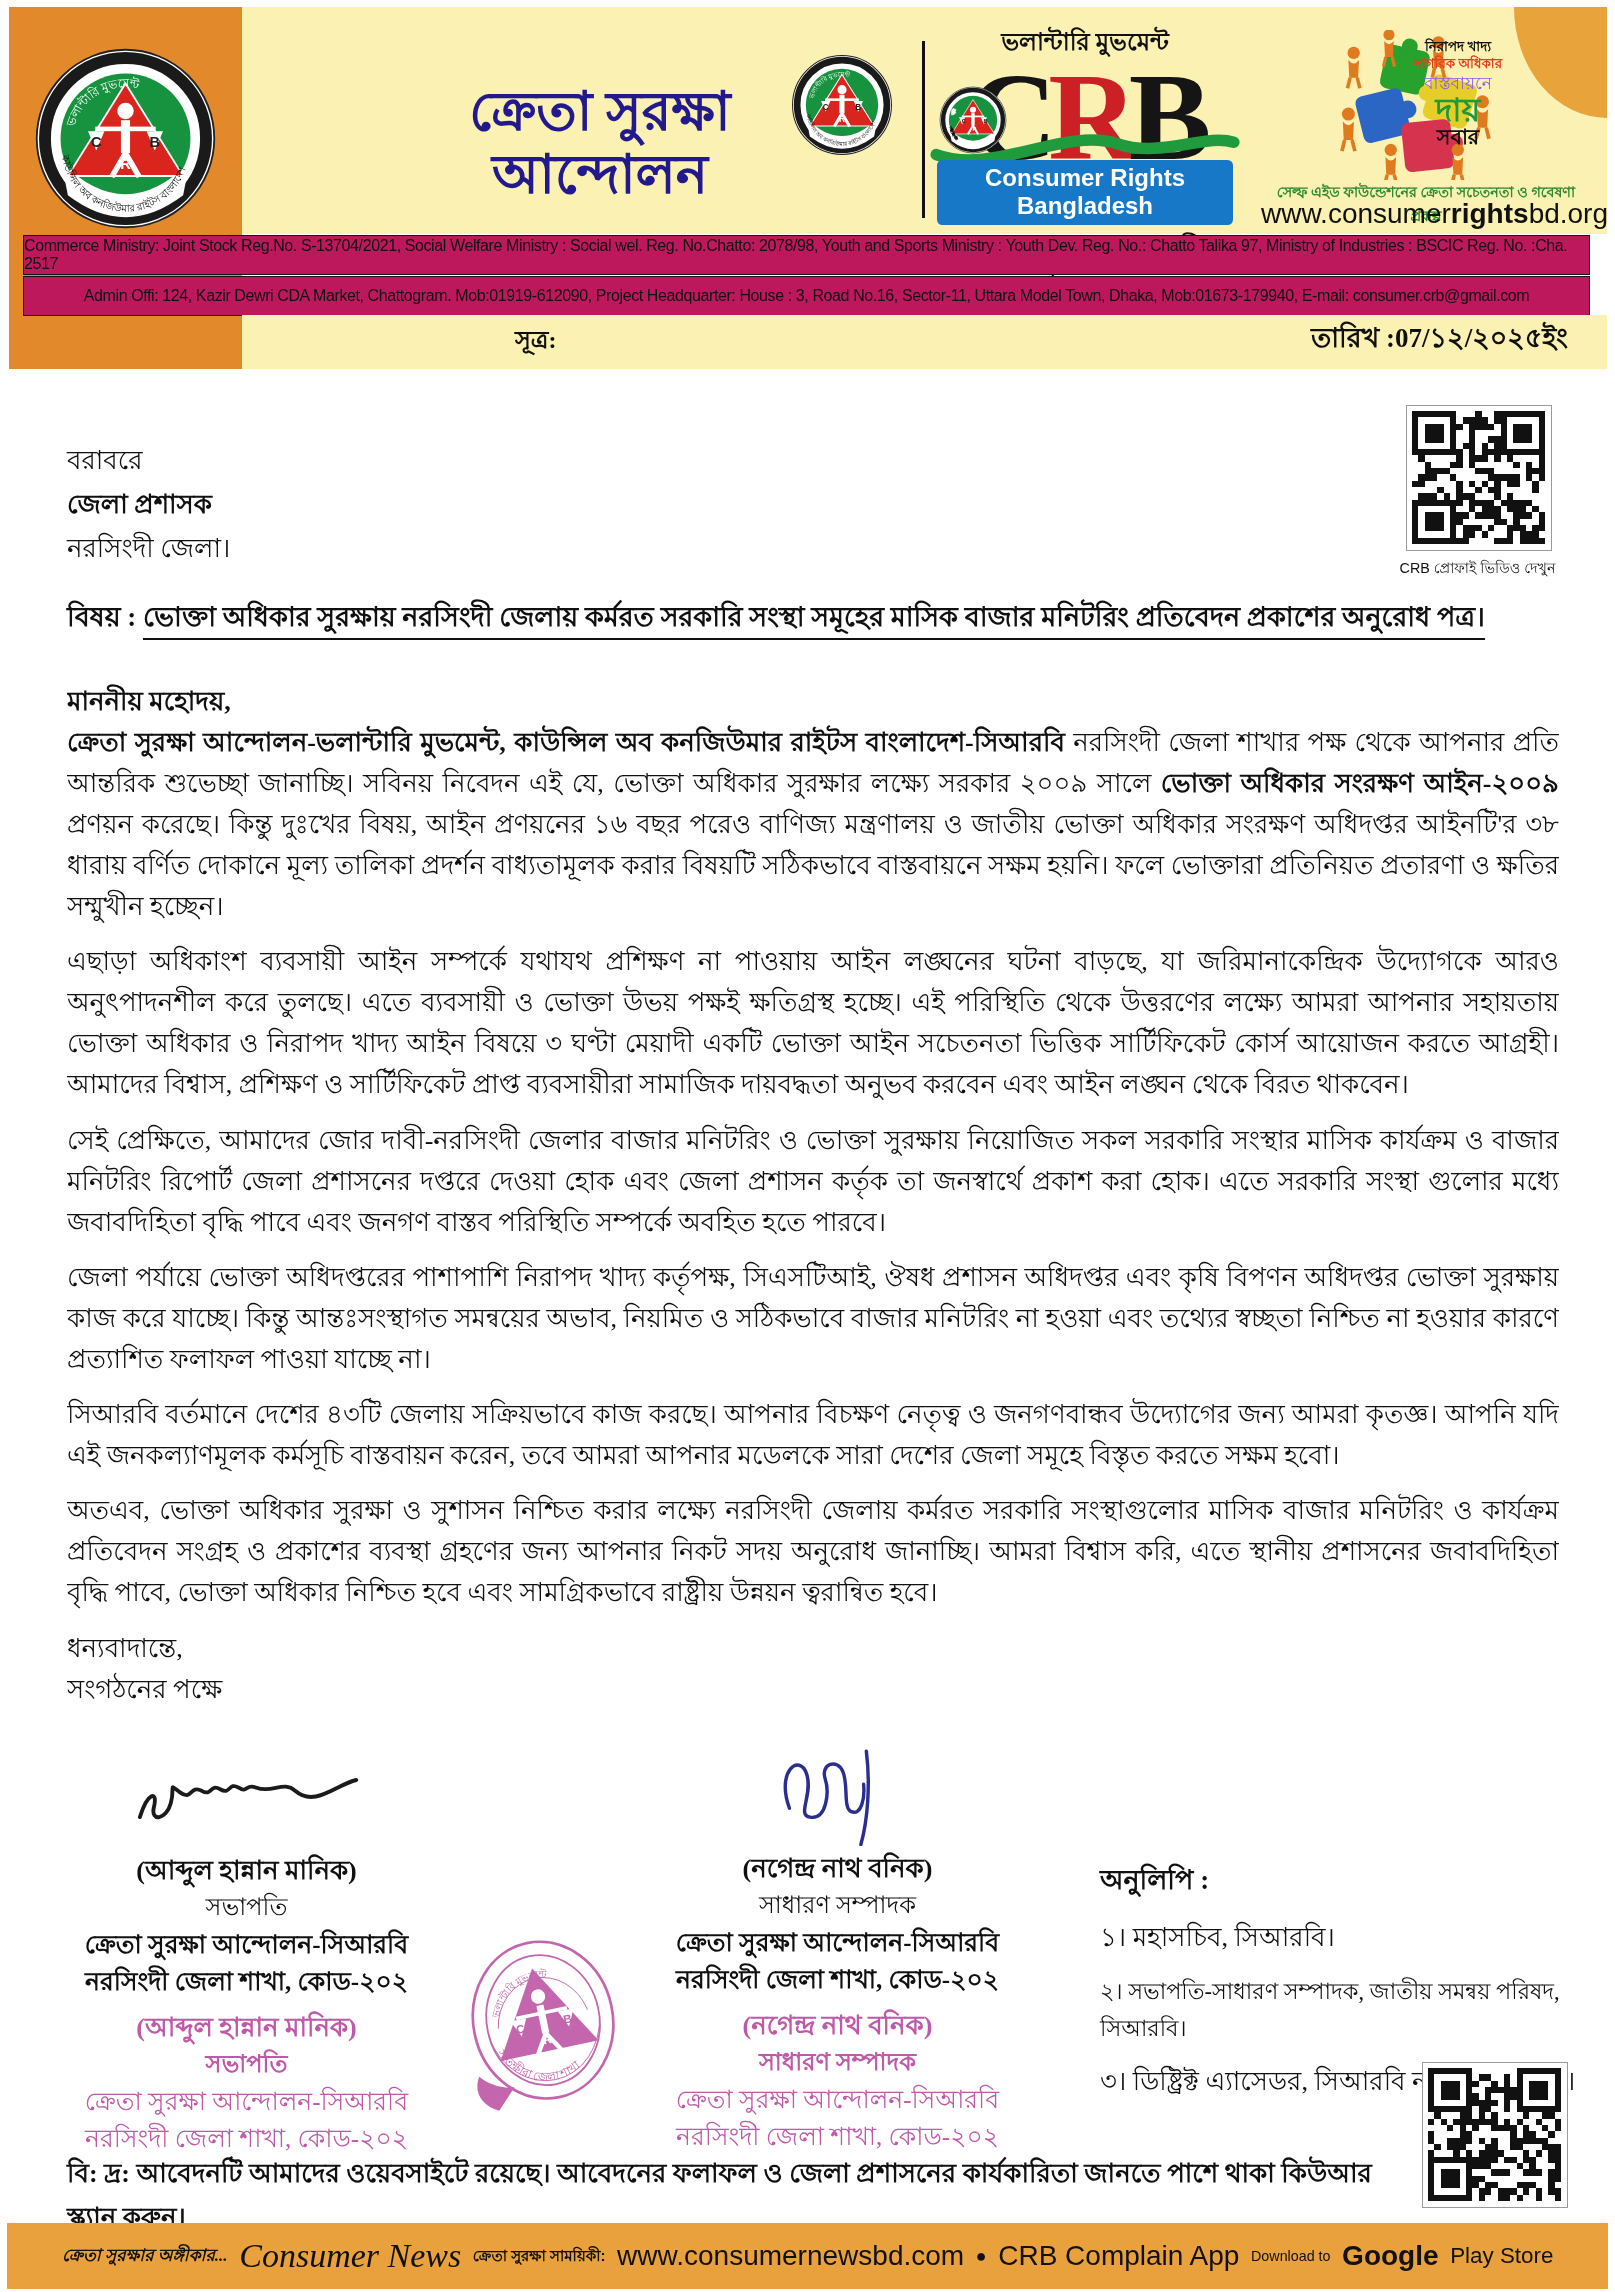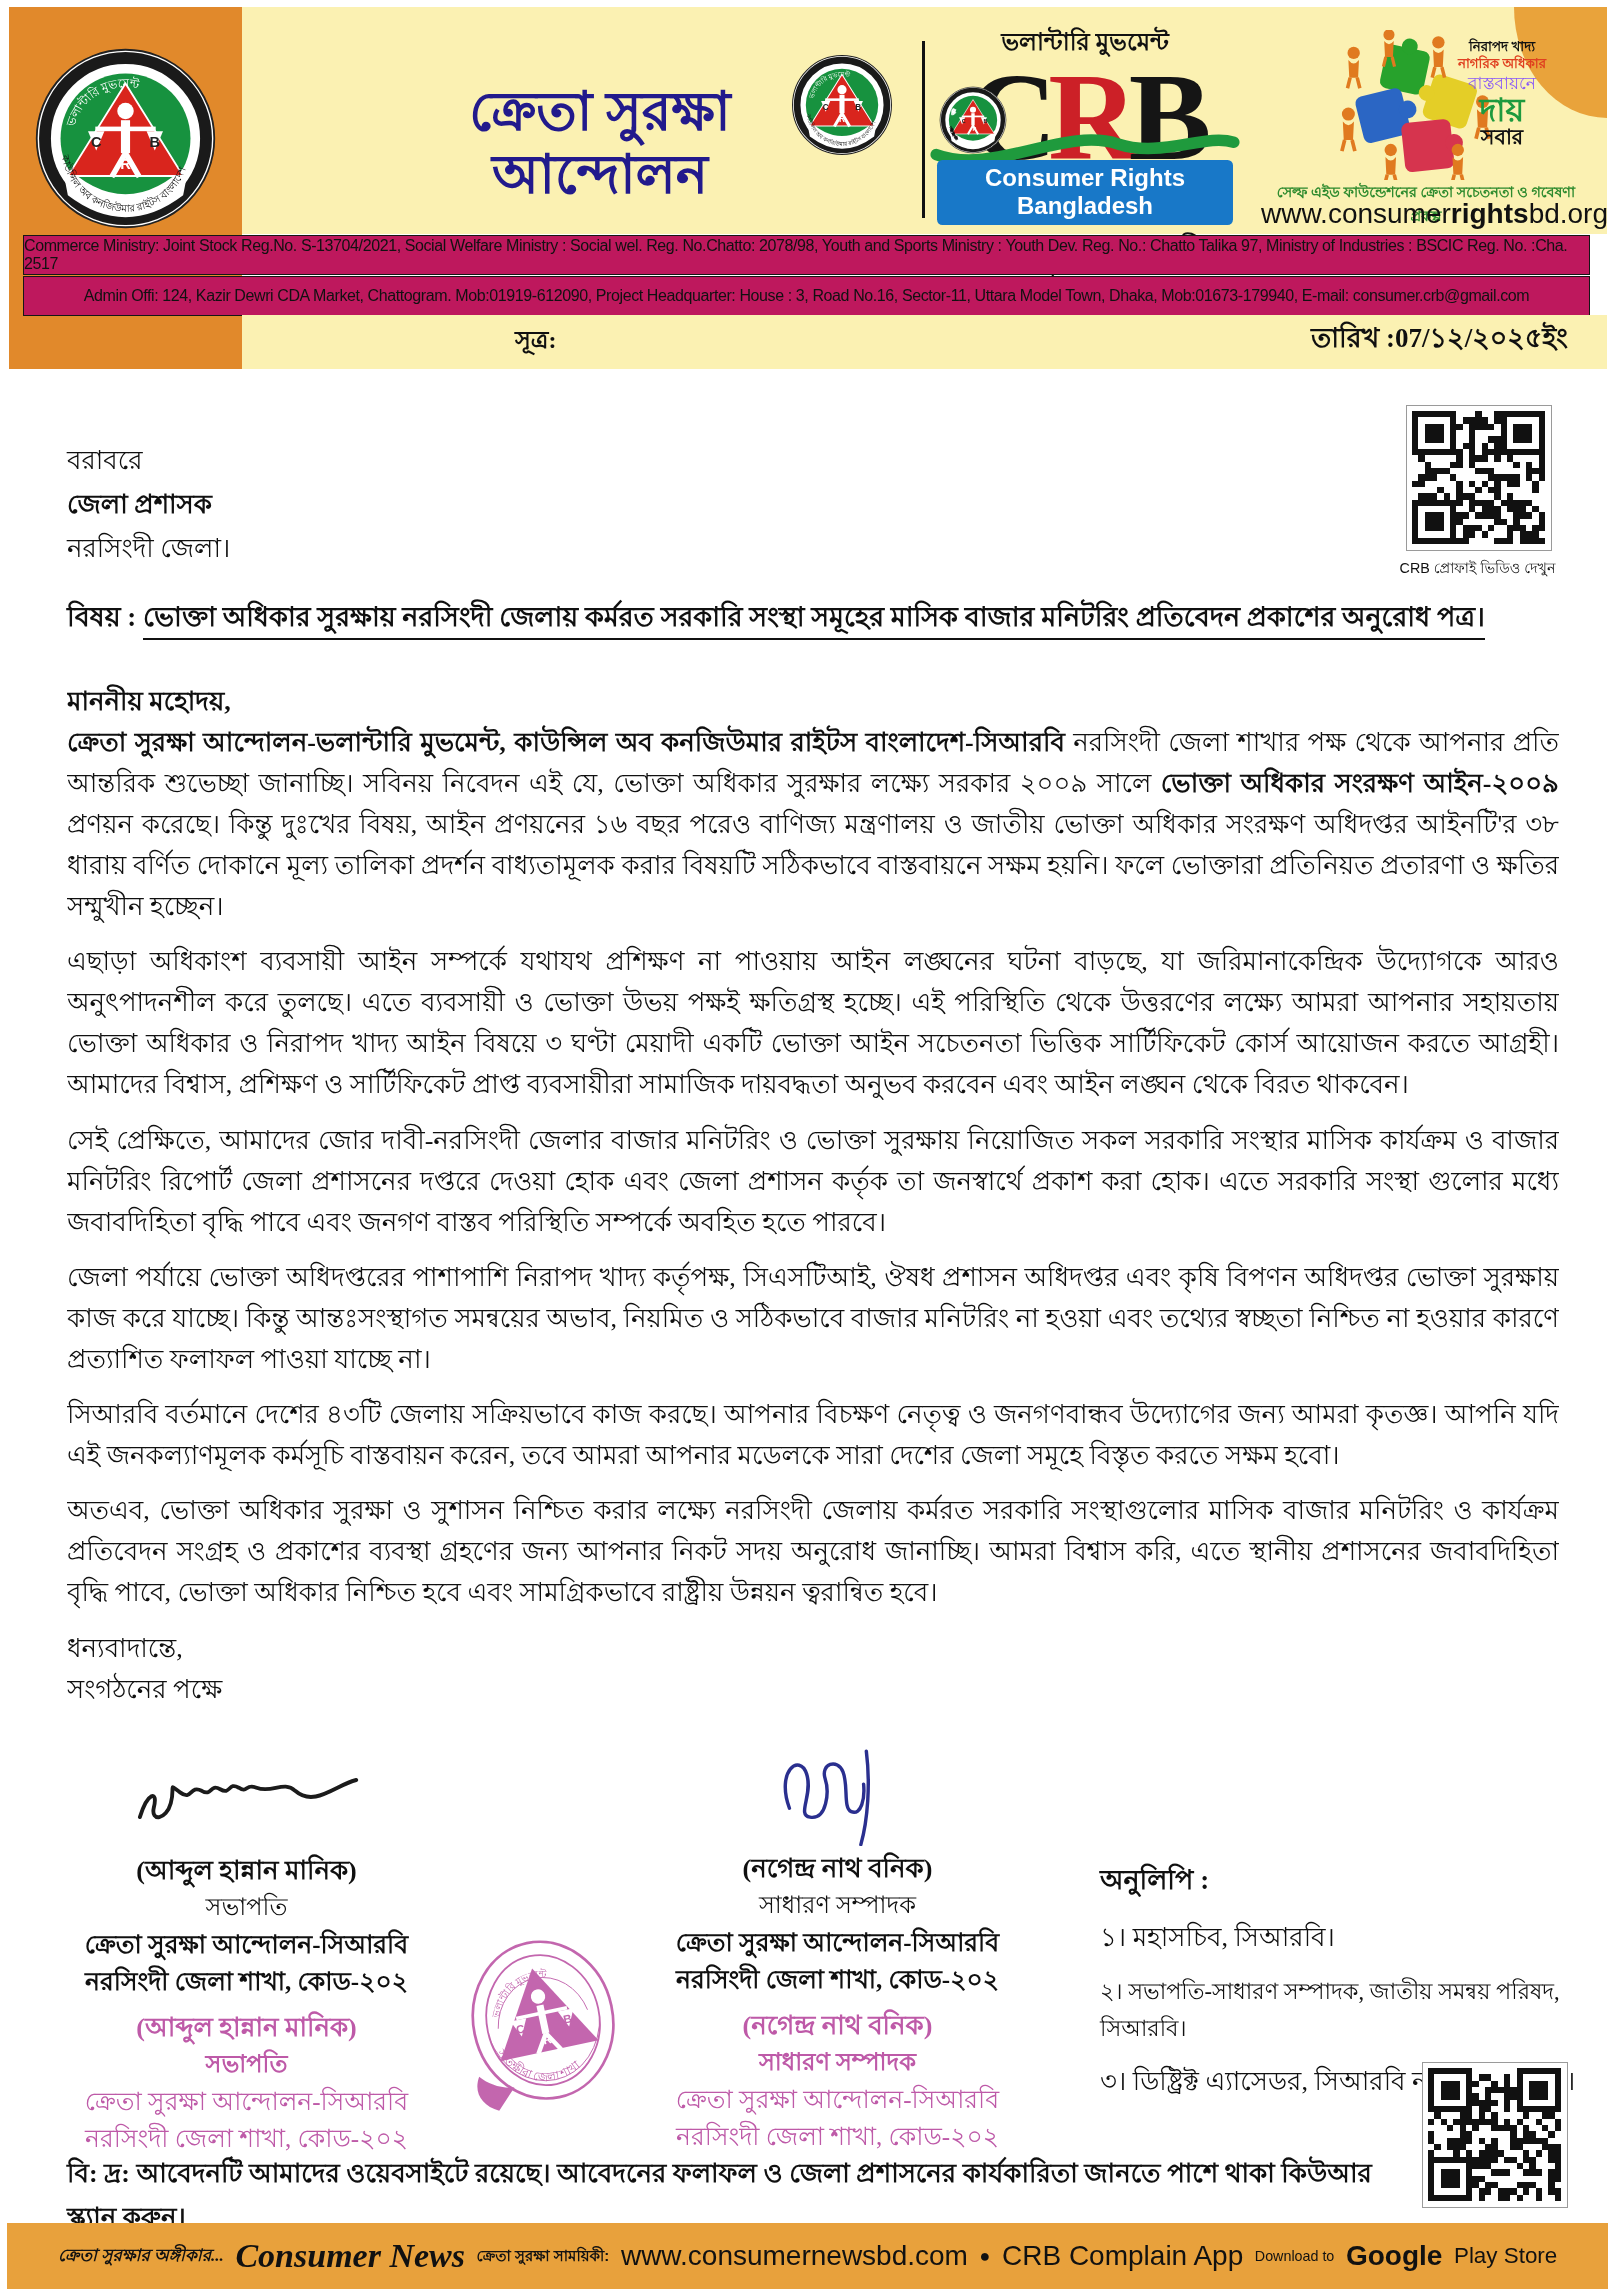--- a/index.html
+++ b/index.html
@@ -21,21 +21,21 @@
                font-family:"Liberation Serif",serif;font-size:124px;letter-spacing:-9px;z-index:1;}
   .crb-letters .c,.crb-letters .b{color:#151515;}
   .crb-letters .r{color:#CC2027;}
   .c-logo-inlay{position:absolute;left:1.8px;top:23px;width:68px;height:68px;z-index:2;}
   .swoosh{position:absolute;left:-7.2px;top:56px;width:310px;height:57px;z-index:3;}
   .crb-banner{position:relative;z-index:4;margin-top:-12.5px;background:#1878C8;color:#fff;
               border-radius:5.4px;font-family:"Liberation Sans",sans-serif;font-weight:bold;
               font-size:24px;padding:4.5px 3.6px;}
   .crb-tagline{margin-top:4.5px;font-size:24px;font-weight:bold;color:#111;}
   .puzzle{position:absolute;left:1333px;top:30px;width:179px;height:150px;}
-  .campaign{position:absolute;left:1435px;top:39px;width:134px;text-align:center;line-height:1.25;}
+  .campaign{position:absolute;left:1391px;top:39px;width:134px;text-align:center;line-height:1.25;}
   .camp1{font-size:13.4px;color:#111;font-weight:bold;}
   .camp2{font-size:13.4px;color:#E04020;font-weight:bold;}
   .camp3{font-size:17px;color:#8b5cf6;}
   .camp4{font-size:32px;color:#1E9A3E;font-weight:bold;line-height:1.05;}
   .camp5{font-size:20.6px;color:#111;font-weight:bold;line-height:1.0;}
   .project-line{position:absolute;left:1261px;top:181px;width:330px;text-align:center;
                 font-size:14.3px;font-weight:bold;color:#2E8B2E;}
   .site-line{position:absolute;left:1261px;top:198px;width:330px;text-align:center;
              font-family:"Liberation Sans",sans-serif;font-size:28px;color:#111;}
   .site-line b{font-weight:bold;}
@@ -81,21 +81,21 @@
   .copies{position:absolute;left:1100px;top:1859px;width:507px;}
   .copies-label{font-size:27px;font-weight:bold;margin-bottom:12.5px;}
   .copy-item{font-size:26px;margin-bottom:13.4px;}
   .copy-item.small{font-size:22.4px;}
   
   .ps-note{position:absolute;left:67px;top:2153px;width:1339px;font-size:26px;font-weight:bold;}
   .footer{position:absolute;left:7.2px;top:2223px;width:1601px;height:66px;background:#E8A13C;
           display:flex;align-items:center;justify-content:center;gap:11.6px;
           font-family:"Liberation Sans",sans-serif;color:#111;}
   .f-tagline{font-size:17px;font-weight:bold;font-style:italic;font-family:"Liberation Serif",serif;}
-  .f-brand{font-size:34px;font-weight:bold;font-style:italic;font-family:"Liberation Serif",serif;}
+  .f-brand{font-size:34px;font-weight:normal;font-style:italic;font-family:"Liberation Serif",serif;}
   .f-periodical{font-size:15px;font-weight:bold;}
   .f-site{font-size:28px;}
   .f-bullet{font-size:18px;}
   .f-app{font-size:28px;font-weight:300;}
   .f-dl{font-size:14.3px;}
   .f-google{font-size:28px;font-weight:bold;}
   .f-play{font-size:22.4px;}
 </style>
 </head>
 <body>

